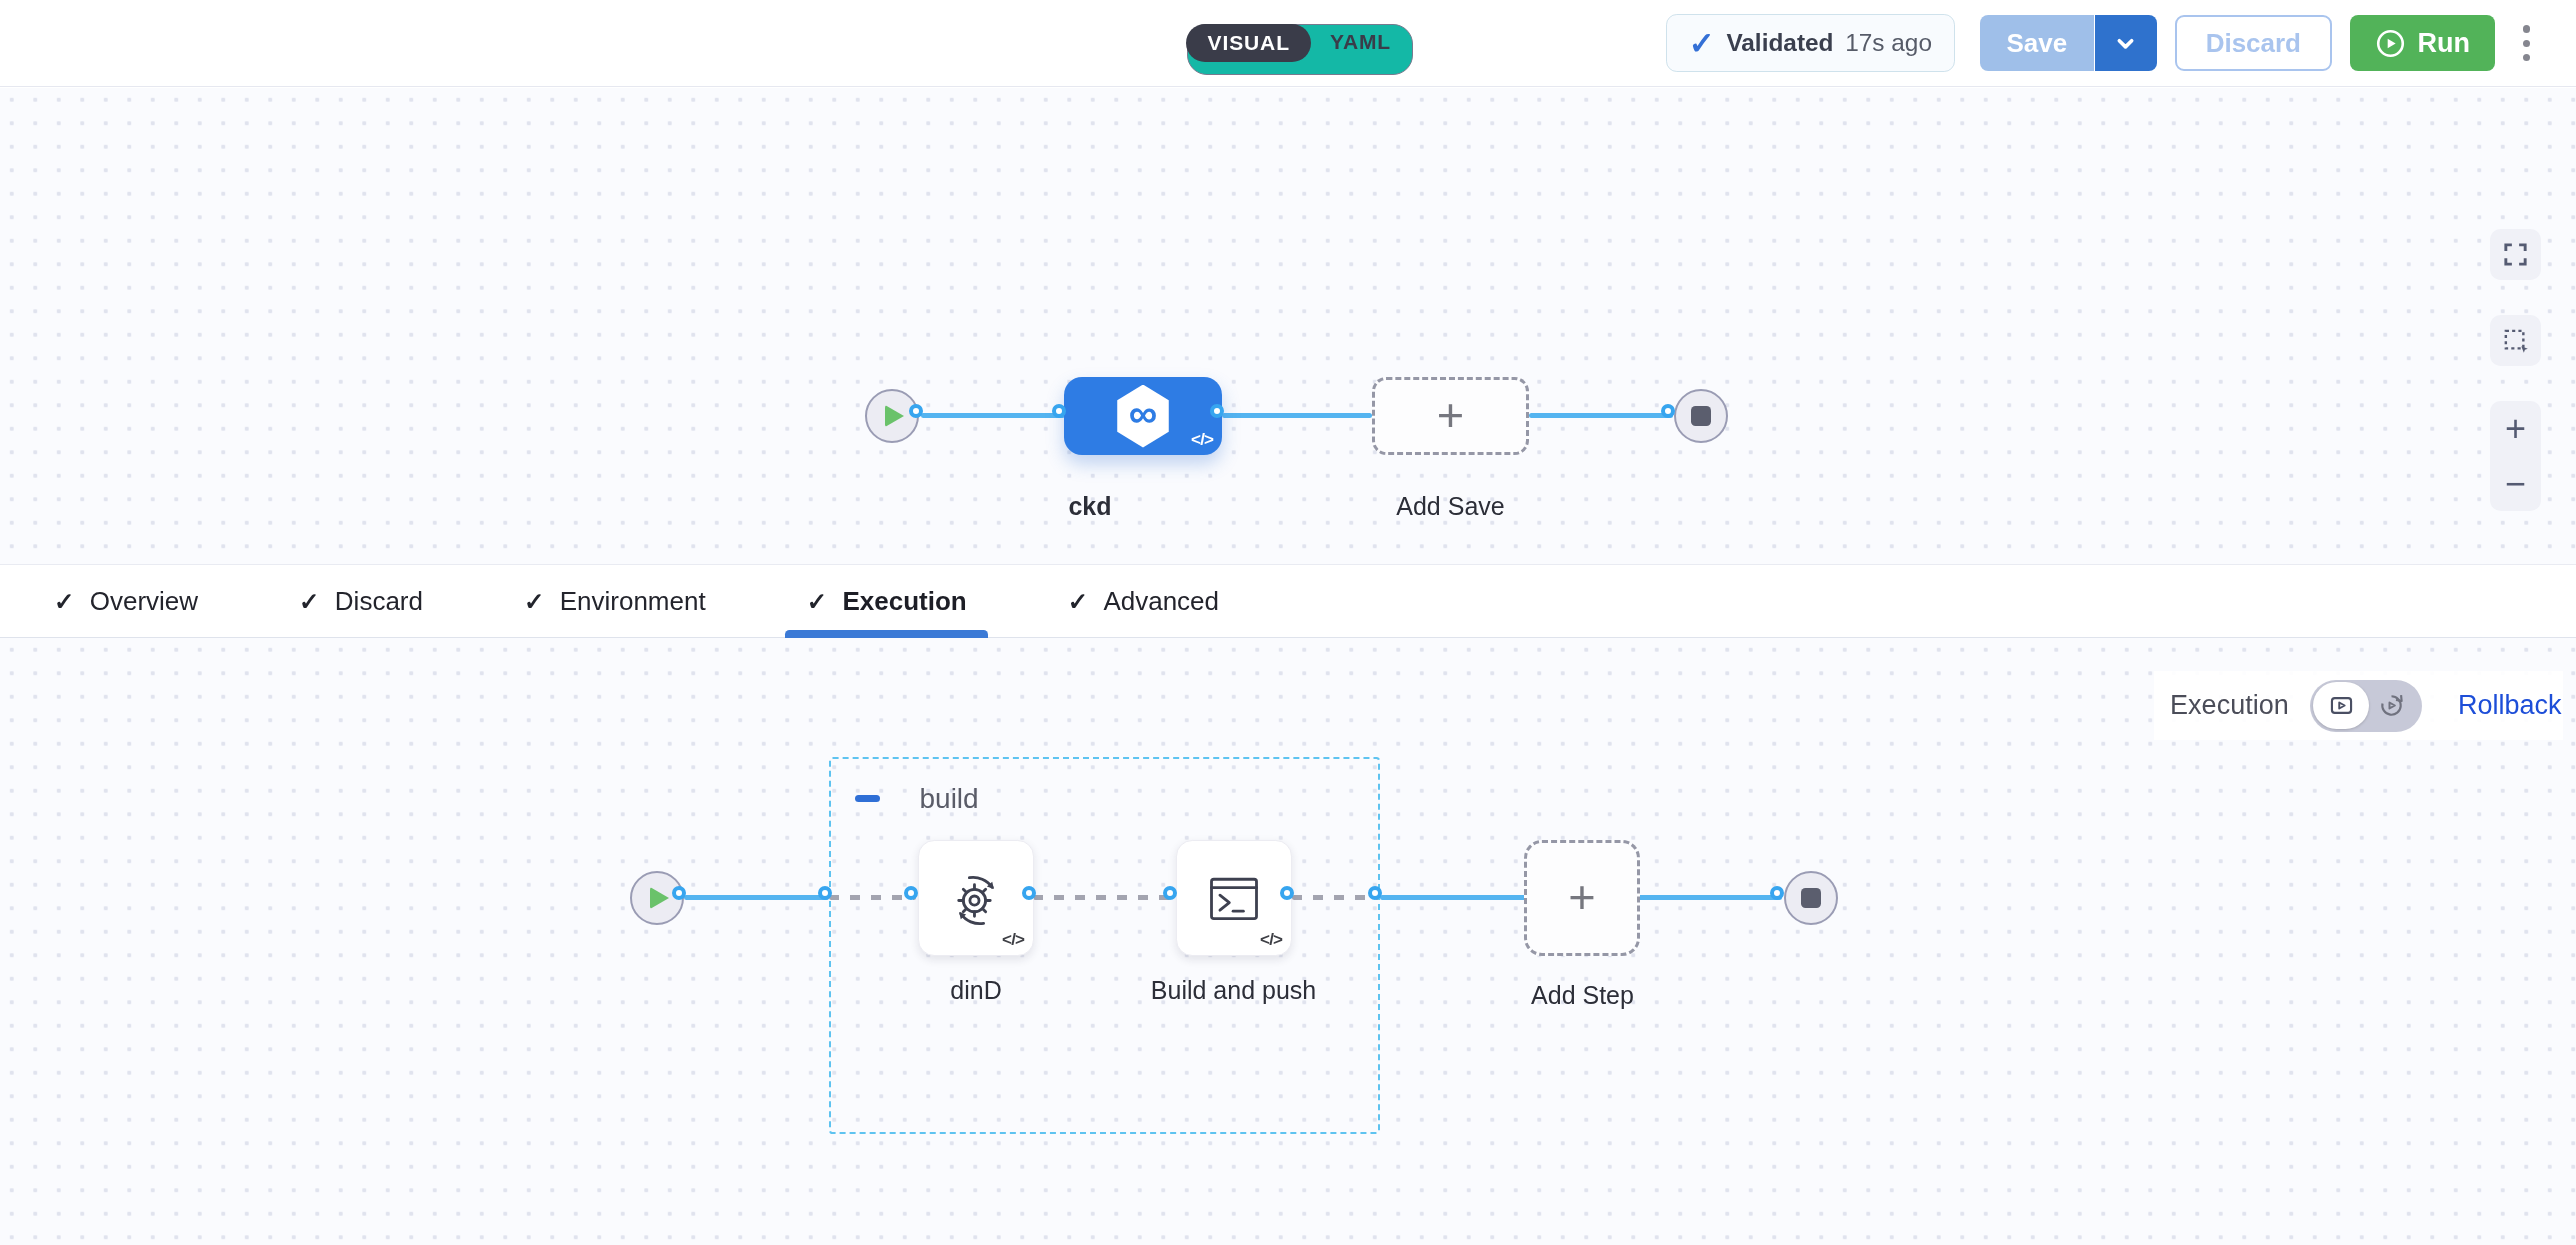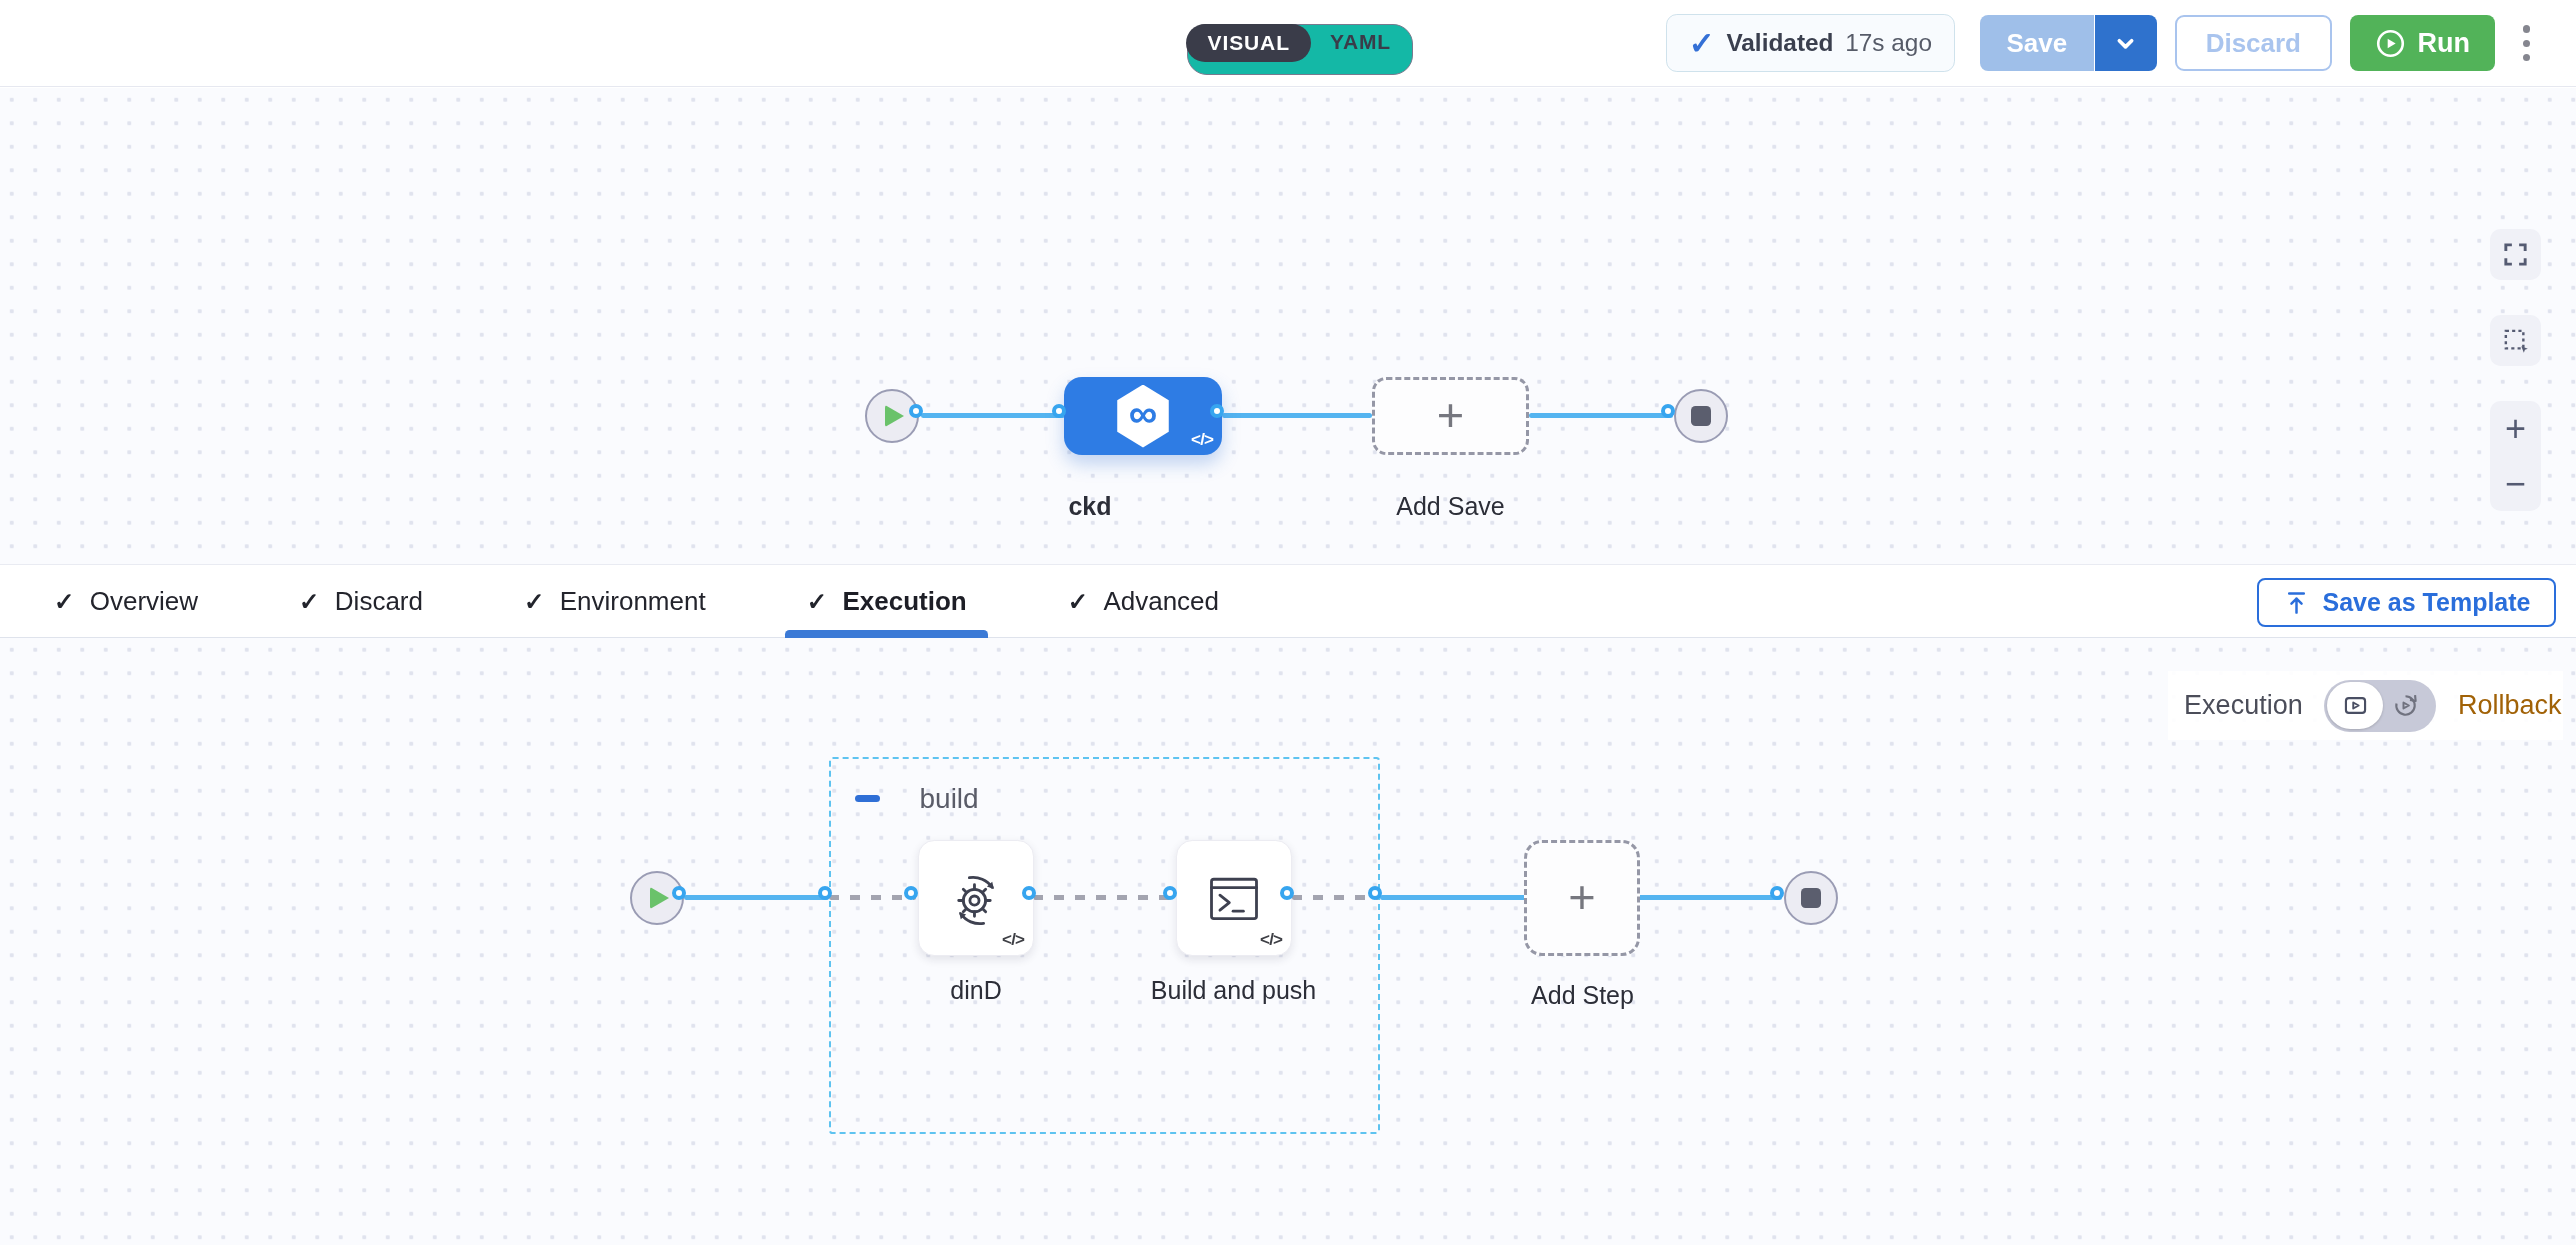--- a/index.html
+++ b/index.html
@@ -105,21 +105,21 @@
   .exec-mode-bar { position:absolute; right:12.6px; top:33px; height:69px; background:rgba(255,255,255,0.92);
                    display:flex; align-items:center; gap:21.7px; padding:0 1.8px 0 16.2px; z-index:10; }
   .exec-mode-label { font-size:27px; color:#4b4d59; }
   .exec-rollback-toggle { position:relative; width:112px; height:52px; background:#c7c9d8;
                           border-radius:26px; cursor:pointer; }
   .exec-toggle-knob { position:absolute; left:2.7px; top:2.7px; width:56px; height:47px; background:#fff;
                       border-radius:23.5px; box-shadow:0 0.9px 2.7px rgba(0,0,0,0.18);
                       display:flex; align-items:center; justify-content:center; }
   .exec-toggle-alt { position:absolute; right:10.8px; top:0; height:52px; width:40px; display:flex;
                      align-items:center; justify-content:center; }
-  .rollback-link { font-size:27px; color:#a16207; cursor:pointer; }
+  .rollback-link { font-size:27px; color:#1d4ed8; cursor:pointer;margin-left:14px; }
 
   .step-group { position:absolute; left:829px; top:119px; width:551px; height:377px;
                 border:2.7px dashed #5ec3f0; border-radius:3.6px; z-index:4; }
   .group-head { position:absolute; left:23.5px; top:23.5px; display:flex; align-items:center; gap:40px; }
   .collapse-minus { width:25px; height:6.3px; border-radius:3.6px; background:#2f6fd6; cursor:pointer; }
   .group-label { font-size:28px; color:#5a5c68; }
 
   .step-card { position:absolute; top:202px; width:116px; height:116px; background:#fff; border-radius:16.2px;
                border:0.9px solid #ececf2; box-shadow:0 3.6px 9px rgba(30,30,60,0.10);
                display:flex; align-items:center; justify-content:center; cursor:pointer; z-index:5; }
@@ -229,26 +229,20 @@
     </div>
     <div class="tab tab--active">
       <span class="tab-check">✓</span>
       <span class="tab-label">Execution</span>
     </div>
     <div class="tab">
       <span class="tab-check">✓</span>
       <span class="tab-label">Advanced</span>
     </div>
 
-    <button class="save-template-btn">
-      <svg width="27" height="27" viewBox="0 0 24 24">
-        <path d="M5.5 4 H18.5 M12 21 V8.5 M7.5 13 L12 8.5 L16.5 13" fill="none" stroke="#2a6edb" stroke-width="2.2" stroke-linecap="round" stroke-linejoin="round"></path>
-      </svg>
-      <span>Save as Template</span>
-    </button>
   </div>
 
   <div class="canvas canvas-exec">
 
     <div class="exec-mode-bar">
       <span class="exec-mode-label">Execution</span>
       <div class="exec-rollback-toggle">
         <div class="exec-toggle-knob">
           <svg width="27" height="27" viewBox="0 0 24 24">
             <rect x="3.5" y="5.5" width="17" height="13" rx="2.5" fill="none" stroke="#4a4f63" stroke-width="1.9"></rect>

